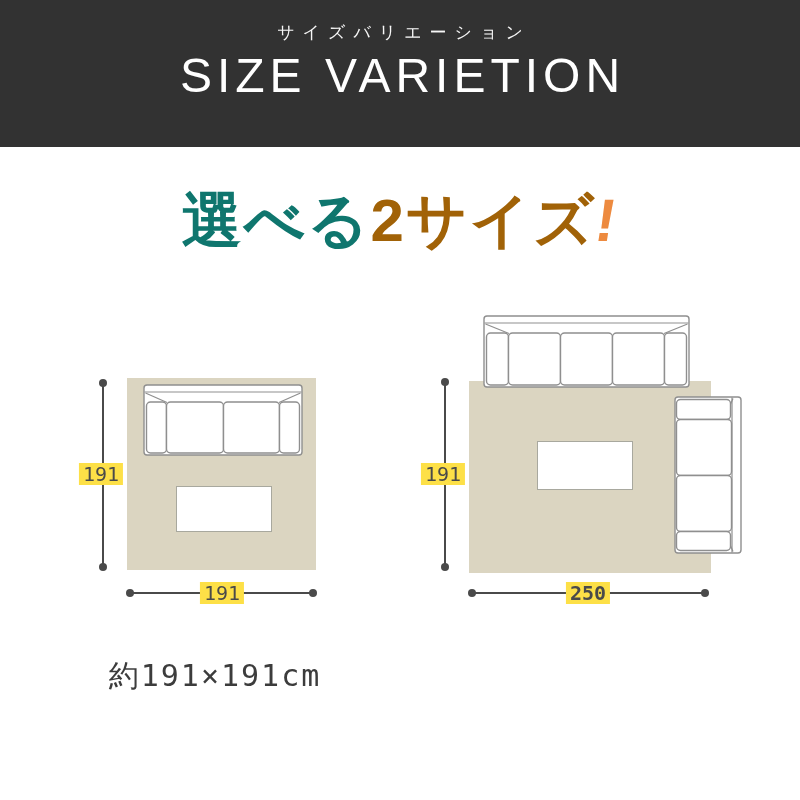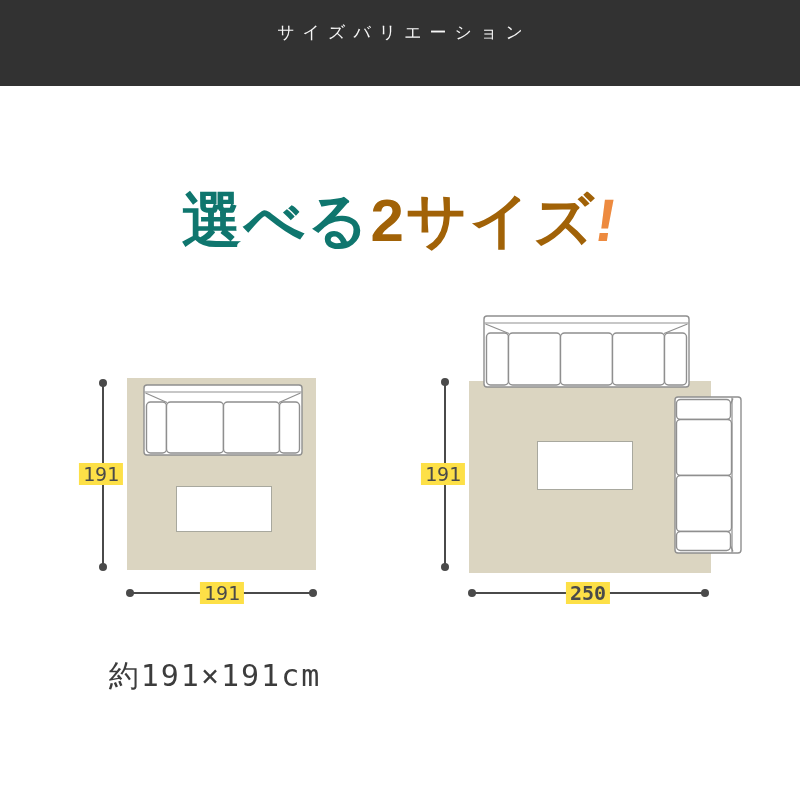--- a/index.html
+++ b/index.html
@@ -4,21 +4,21 @@
 <style>
   * { margin:0; padding:0; box-sizing:border-box; }
   html,body { background:#ffffff; }
   .page {
     position:relative; width:800px; height:800px; background:#ffffff;
     font-family:"Liberation Sans", sans-serif; overflow:hidden;
   }
 
   
   .header {
-    position:absolute; top:0; left:0; width:800px; height:86px;
+    position:absolute; top:0; left:0; width:800px; height:147px;
     background:#323232; text-align:center;
   }
   .header-subtitle {
     padding-top:24px; font-size:17px; letter-spacing:8px; padding-left:8px;
     color:#f7f7f7; line-height:1.1; font-weight:400;
   }
   .header-title {
     margin-top:9px; font-size:48px; letter-spacing:5px; padding-left:5px;
     color:#ffffff; font-weight:400; line-height:1.0;
   }
@@ -79,20 +79,21 @@
   .caption-left  { left:215px; }
   .caption-right { left:585px; }
 </style>
 </head>
 <body>
 
 <div class="page">
 
   <header class="header">
     <div class="header-subtitle">サイズバリエーション</div>
+    <div class="header-title">SIZE VARIETION</div>
   </header>
 
   <div class="headline"><span class="hl-black">選べる</span><span class="hl-orange">2サイズ</span><span class="hl-bang">!</span></div>
 
   <div class="diagram">
     <div class="rug rug-left"></div>
 
     <div class="low-table table-left"></div>
 
     <svg class="sofa sofa-left" viewBox="0 0 160 72">

